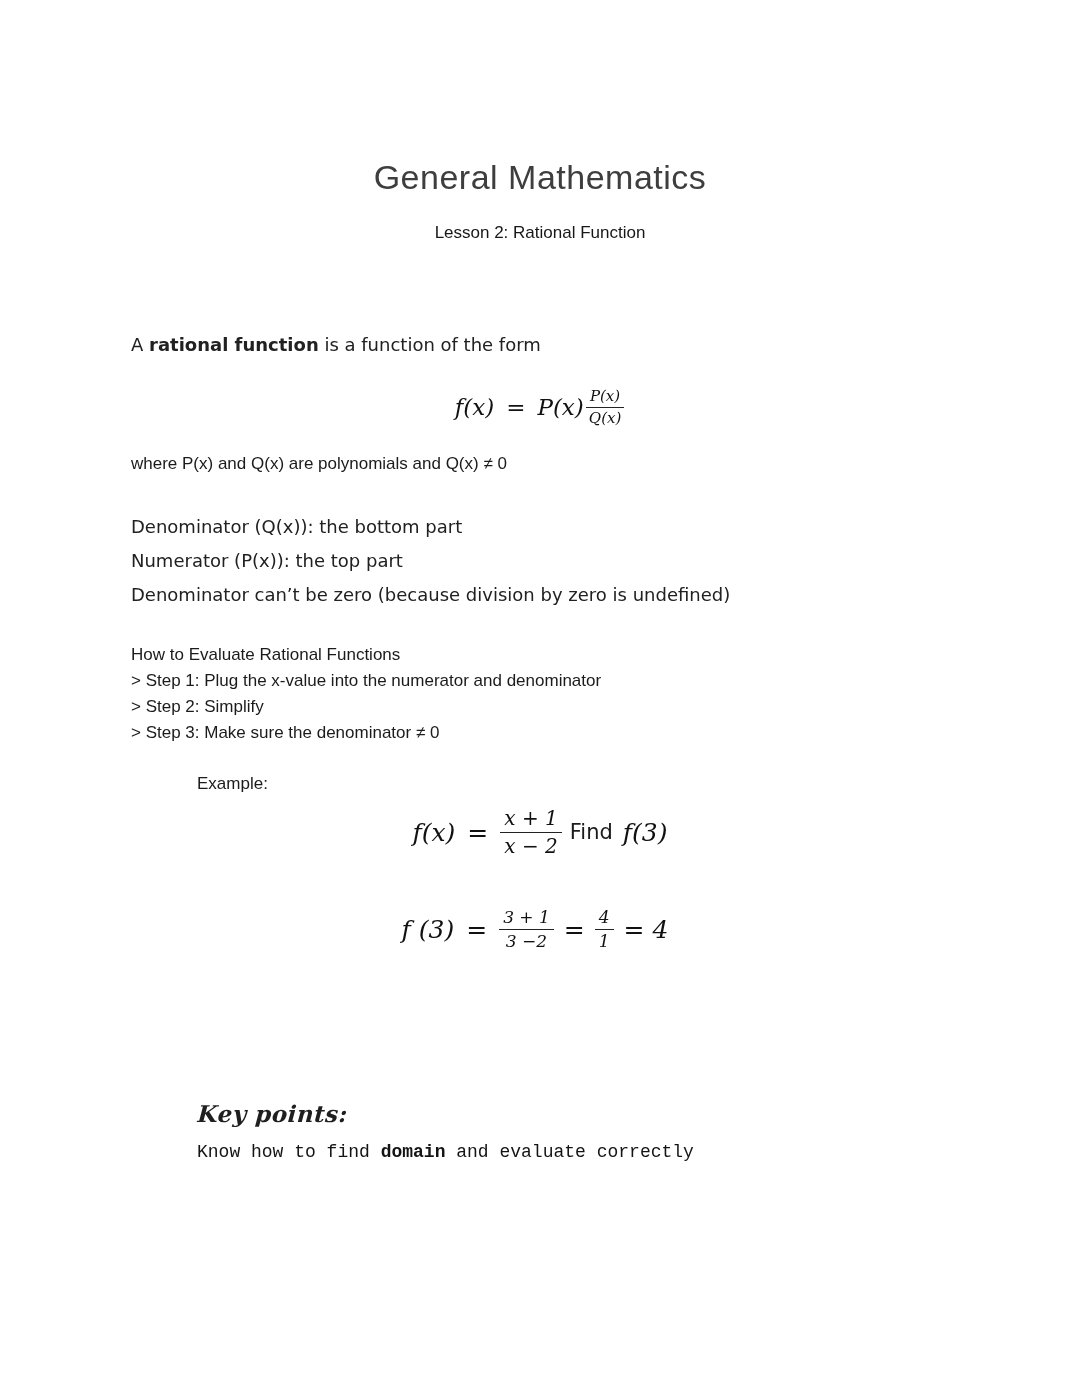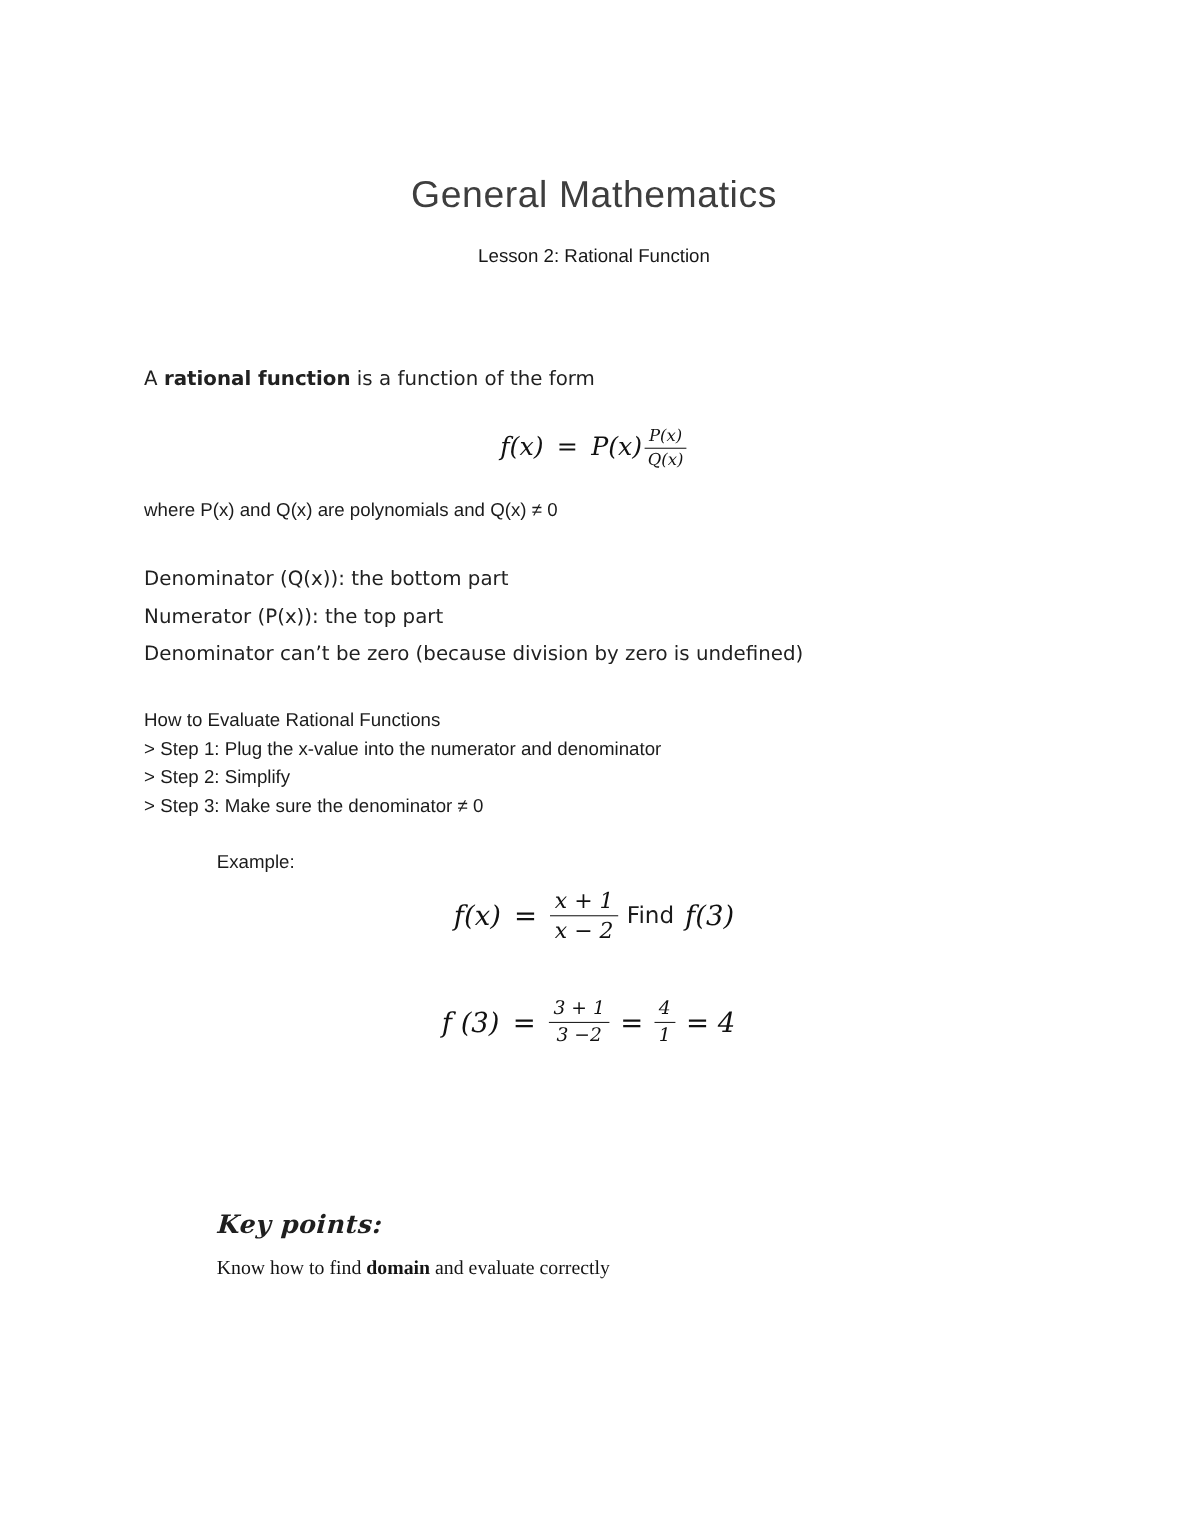--- a/index.html
+++ b/index.html
@@ -121,21 +121,21 @@
   }
   .kp1 b { color: #4a4e52; }
   .kp2 {
     margin: 22px 0 0 193px;
     font-family: "DejaVu Sans", sans-serif;
     font-size: 18px;
     color: #141414;
   }
   .kp3 {
     margin: 15px 0 0 193px;
-    font-family: Liberation Serif, serif;
+    font-family: Liberation Mono, monospace;
     font-size: 18px;
     color: #141414;
   }
 </style>
 </head>
 <body>
 
 <div class="page">
 
   <h1 class="title">General Mathematics</h1>

